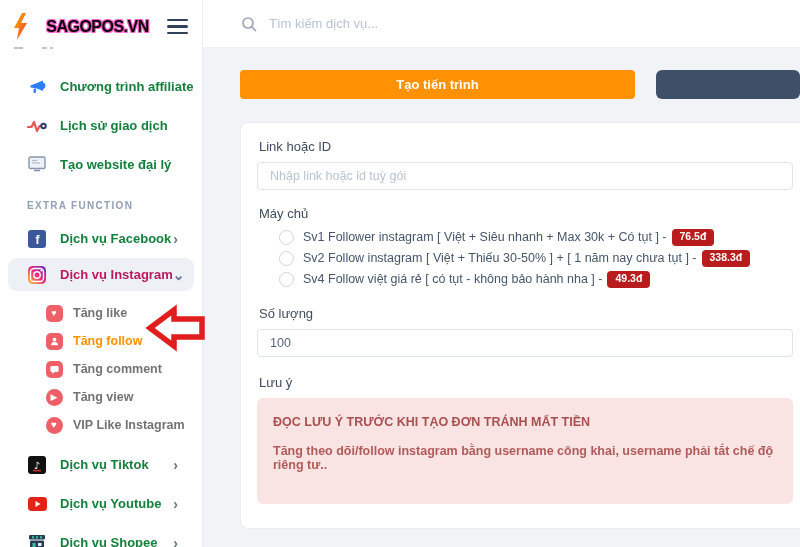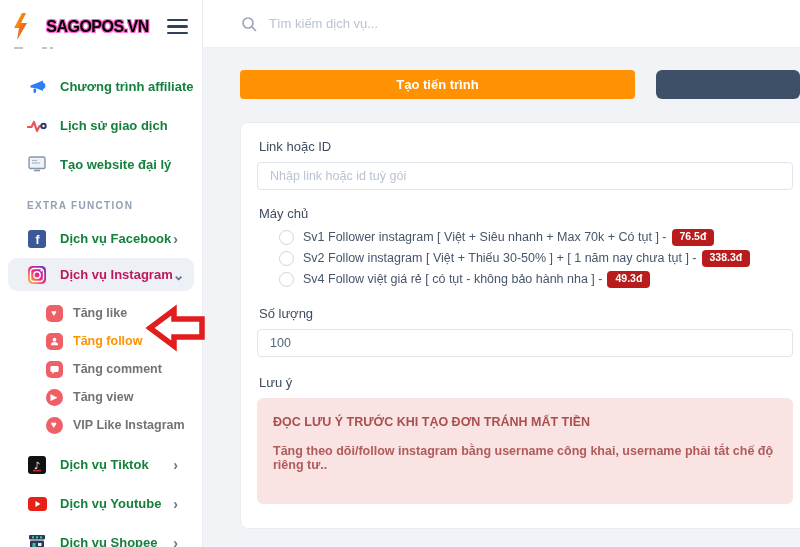--- a/index.html
+++ b/index.html
@@ -295,21 +295,21 @@
       <section class="card">
 
         <div class="f-label">Link hoặc ID</div>
         <input class="text-input" type="text" placeholder="Nhập link hoặc id tuỳ gói" style="">
 
         <div class="f-label mt16">Máy chủ</div>
 
         <div class="server-list">
           <div class="server-row">
             <span class="radio"></span>
-            <span><span>Sv1 Follower instagram [ Việt + Siêu nhanh + Max 70k + Có tụt ] -</span><span class="badge">76.5đ</span></span>
+            <span><span>Sv1 Follower instagram [ Việt + Siêu nhanh + Max 30k + Có tụt ] -</span><span class="badge">76.5đ</span></span>
           </div>
           <div class="server-row">
             <span class="radio"></span>
             <span><span>Sv2 Follow instagram [ Việt + Thiếu 30-50% ] + [ 1 năm nay chưa tụt ] -</span><span class="badge">338.3đ</span></span>
           </div>
           <div class="server-row">
             <span class="radio"></span>
             <span><span>Sv4 Follow việt giá rẻ [ có tụt - không bảo hành nha ] -</span><span class="badge">49.3đ</span></span>
           </div>
         </div>

